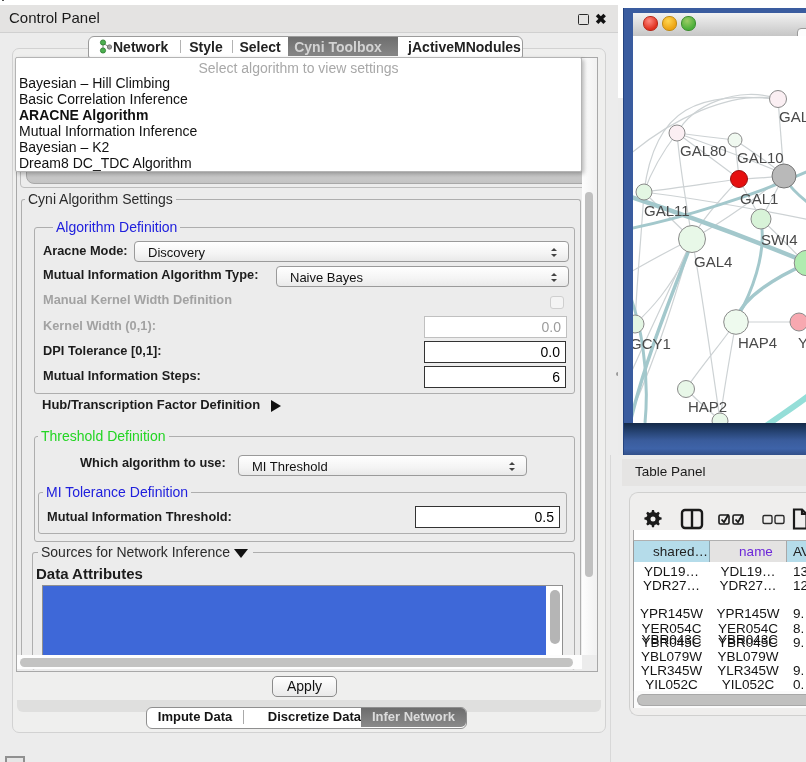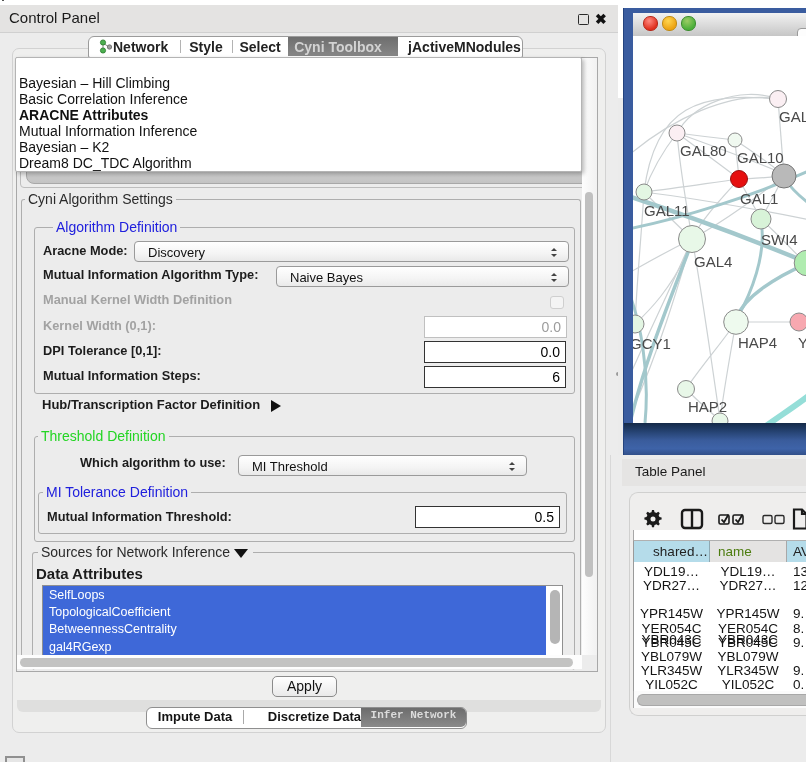--- a/index.html
+++ b/index.html
@@ -114,35 +114,35 @@
     <span class="v">0.5</span>
   </div>
 
 <div class="abs fs" style="left:32px;top:552px;width:541px;height:117px;border-bottom:none;">
   <span style="background:#ececec;font-size:14px;font-weight:normal;">Sources for Network Inference&nbsp;&nbsp;&nbsp;&nbsp;&nbsp;</span>
 </div>
 <div class="abs" style="left:234px;top:549px;width:0;height:0;border-left:7.5px solid transparent;border-right:7.5px solid transparent;border-top:9px solid #111;"></div>
 <div class="abs lbl" style="left:36px;top:565px;font-size:15px;">Data Attributes</div>
 <div class="abs" style="left:42px;top:585px;width:519px;height:70px;border:1px solid #909090;background:#fff;">
   <div class="abs" style="left:0;top:0;width:503px;height:70px;background:#3e68d8;"></div>
-  <div class="abs" style="left:6px;top:0.5px;font-size:12.5px;color:#fff;line-height:17.4px;">SelfLoops<br>TopologicalCoefficient<br>BetweennessCentrality<br>gal4RGexp</div>
   <div class="abs" style="left:507px;top:4px;width:10px;height:54px;background:#b5b5b5;border-radius:5px;"></div>
 </div>
 
 <div class="abs" style="left:15px;top:57px;width:565px;height:113px;background:#fff;border:1px solid #b4b4b4;border-radius:2px;box-shadow:2px 2px 4px rgba(0,0,0,0.28);z-index:10;">
-  <div class="abs" style="left:3px;top:17px;font-size:14px;color:#111;line-height:16.1px;white-space:nowrap;">Bayesian – Hill Climbing<br>Basic Correlation Inference<br><b>ARACNE Attributes</b><br>Mutual Information Inference<br>Bayesian – K2<br>Dream8 DC_TDC Algorithm</div>
+  <div class="abs" style="left:0;top:2px;width:565px;text-align:center;font-size:14px;color:#a8a8a8;">Select algorithm to view settings</div>
+  <div class="abs" style="left:3px;top:17px;font-size:14px;color:#111;line-height:16.1px;white-space:nowrap;">Bayesian – Hill Climbing<br>Basic Correlation Inference<br><b>ARACNE Algorithm</b><br>Mutual Information Inference<br>Bayesian – K2<br>Dream8 DC_TDC Algorithm</div>
 </div>
 
 <div class="abs" style="left:272px;top:676px;width:63px;height:19px;background:linear-gradient(#ffffff,#e9e9e9);border:1px solid #8b8b8b;border-radius:5px;text-align:center;font-size:14px;color:#111;"><span style="position:relative;top:1px;">Apply</span></div>
 
 <div class="abs" style="left:146px;top:707px;width:319px;height:20px;background:#fff;border:1px solid #8f8f8f;border-radius:6px;"></div>
 <div class="abs" style="left:147px;top:708px;width:96px;height:18px;font-size:13px;font-weight:bold;color:#141414;text-align:center;"><span style="position:relative;top:1px;">Impute Data</span></div>
 <div class="abs" style="left:243px;top:710px;width:1px;height:14px;background:#aaa;"></div>
 <div class="abs" style="left:244px;top:708px;width:117px;height:18px;font-size:13px;font-weight:bold;color:#141414;text-align:right;"><span style="position:relative;top:1px;">Discretize Data</span></div>
-<div class="abs" style="left:361px;top:708px;width:105px;height:19px;background:linear-gradient(#6d6d6d,#8a8a8a);border-radius:0 5px 5px 0;font-size:11px;font-weight:bold;color:#dcdcdc;text-align:center;font-family:Liberation Mono, monospace;"><span style="position:relative;top:1px;">Infer Network</span></div>
+<div class="abs" style="left:361px;top:708px;width:105px;height:19px;background:linear-gradient(#6d6d6d,#8a8a8a);border-radius:0 5px 5px 0;font-size:13px;font-weight:bold;color:#dcdcdc;text-align:center;"><span style="position:relative;top:1px;">Infer Network</span></div>
 
 <div class="abs" style="left:5px;top:756px;width:16px;height:8px;border:2px solid #909090;background:#e6e6e6;"></div>
 
 <div class="abs" style="left:616px;top:372px;width:4px;height:4px;background:#9a9a9a;border-radius:2px;"></div>
 
 <div class="abs" style="left:618px;top:0;width:188px;height:762px;background:#ebebeb;"></div>
 <div class="abs" style="left:622px;top:0;width:184px;height:10px;background:#fff;"></div>
 <div class="abs" style="left:618px;top:0;width:6px;height:98px;background:#fff;"></div>
 
 <div class="abs" style="left:623px;top:8px;width:183px;height:447px;background:#3a5c9f;border-left:1px solid #24437e;"></div>
@@ -252,21 +252,21 @@
   <g fill="none" stroke="#2a2a2a" stroke-width="1.4">
     <rect x="119" y="7.5" width="9" height="8" rx="1.5"></rect>
     <rect x="131" y="7.5" width="9" height="8" rx="1.5"></rect>
   </g>
   <path d="M150,1.5 l8,0 l4.5,4.5 l0,14.5 l-12.5,0 z M158,1.5 l0,4.5 l4.5,0" fill="none" stroke="#1a1a1a" stroke-width="2.2"></path>
 </svg>
 
 <div class="abs" style="left:633px;top:530px;width:173px;height:10px;background:#fff;border-left:1px solid #a8a8a8;"></div>
 <div class="abs" style="left:633px;top:540px;width:173px;height:22px;border-top:1px solid #b0b0b0;border-bottom:1px solid #8e8e8e;border-left:1px solid #9a9a9a;overflow:hidden;">
   <div class="abs" style="left:0;top:0;width:75px;height:22px;background:#b5dcea;border-right:1px solid #8ea8b2;text-align:center;font-size:13.5px;color:#222;"><span style="position:relative;top:3px;left:9px;">shared…</span></div>
-  <div class="abs" style="left:76px;top:0;width:76px;height:22px;background:#e4e3e2;border-right:1px solid #a8a8a8;font-size:13.5px;color:#4d7c0f;"><span style="position:relative;top:3px;left:8px;">name</span></div>
+  <div class="abs" style="left:76px;top:0;width:76px;height:22px;background:#e4e3e2;border-right:1px solid #a8a8a8;text-align:center;font-size:13.5px;color:#6d28d9;"><span style="position:relative;top:3px;left:8px;">name</span></div>
   <div class="abs" style="left:153px;top:0;width:20px;height:22px;background:#b5dcea;font-size:13.5px;color:#222;"><span style="position:relative;top:3px;left:6px;">AV</span></div>
 </div>
 
 <div class="abs" style="left:633px;top:562px;width:173px;height:129px;background:#fff;overflow:hidden;font-size:13.5px;color:#141414;border-left:1px solid #9a9a9a;">
   <div class="row abs" style="top:0;">
       <span class="c1">YDL19…</span>
       <span class="c2">YDL19…</span>
       <span class="c3">13…</span>
     </div>
   <div class="row abs" style="top:14.1px;">

